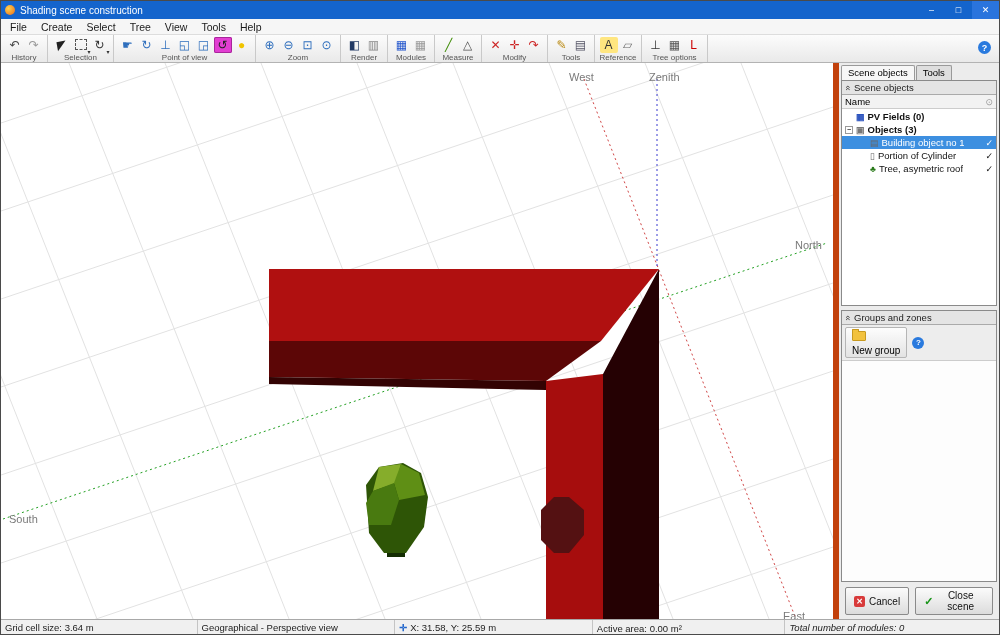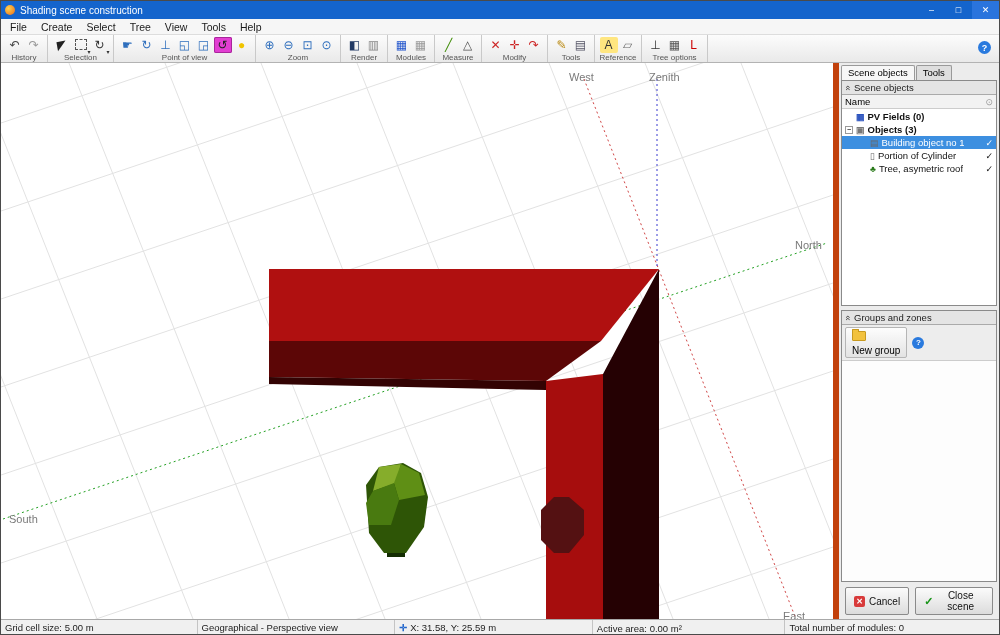--- a/index.html
+++ b/index.html
@@ -386,29 +386,29 @@
         <button class="fbtn">
           <span class="btn-ic green">✓</span>
           <span>Close scene</span>
         </button>
       </div>
     </div>
   </div>
 
   <div class="statusbar">
       <div class="status-seg" style="width: 197px;">
-        <span>Grid cell size:  5.00 m</span>
+        <span>Grid cell size:  3.64 m</span>
       </div>
       <div class="status-seg" style="width: 198px;">
         <span>Geographical - Perspective view</span>
       </div>
       <div class="status-seg" style="width: 198px;">
         <span class="status-icon" style="color: rgb(34, 102, 204);">✛</span>
         <span>X: 31.58,  Y: 25.59 m</span>
       </div>
       <div class="status-seg" style="width: 193px; align-items: flex-end;">
         <span>Active area: 0.00 m²</span>
       </div>
-      <div class="status-seg" style="width: 214px;">
+      <div class="status-seg" style="width: 214px; font-style: italic;">
         <span>Total number of modules: 0</span>
       </div>
     </div>
 </div>
 
 </body></html>

